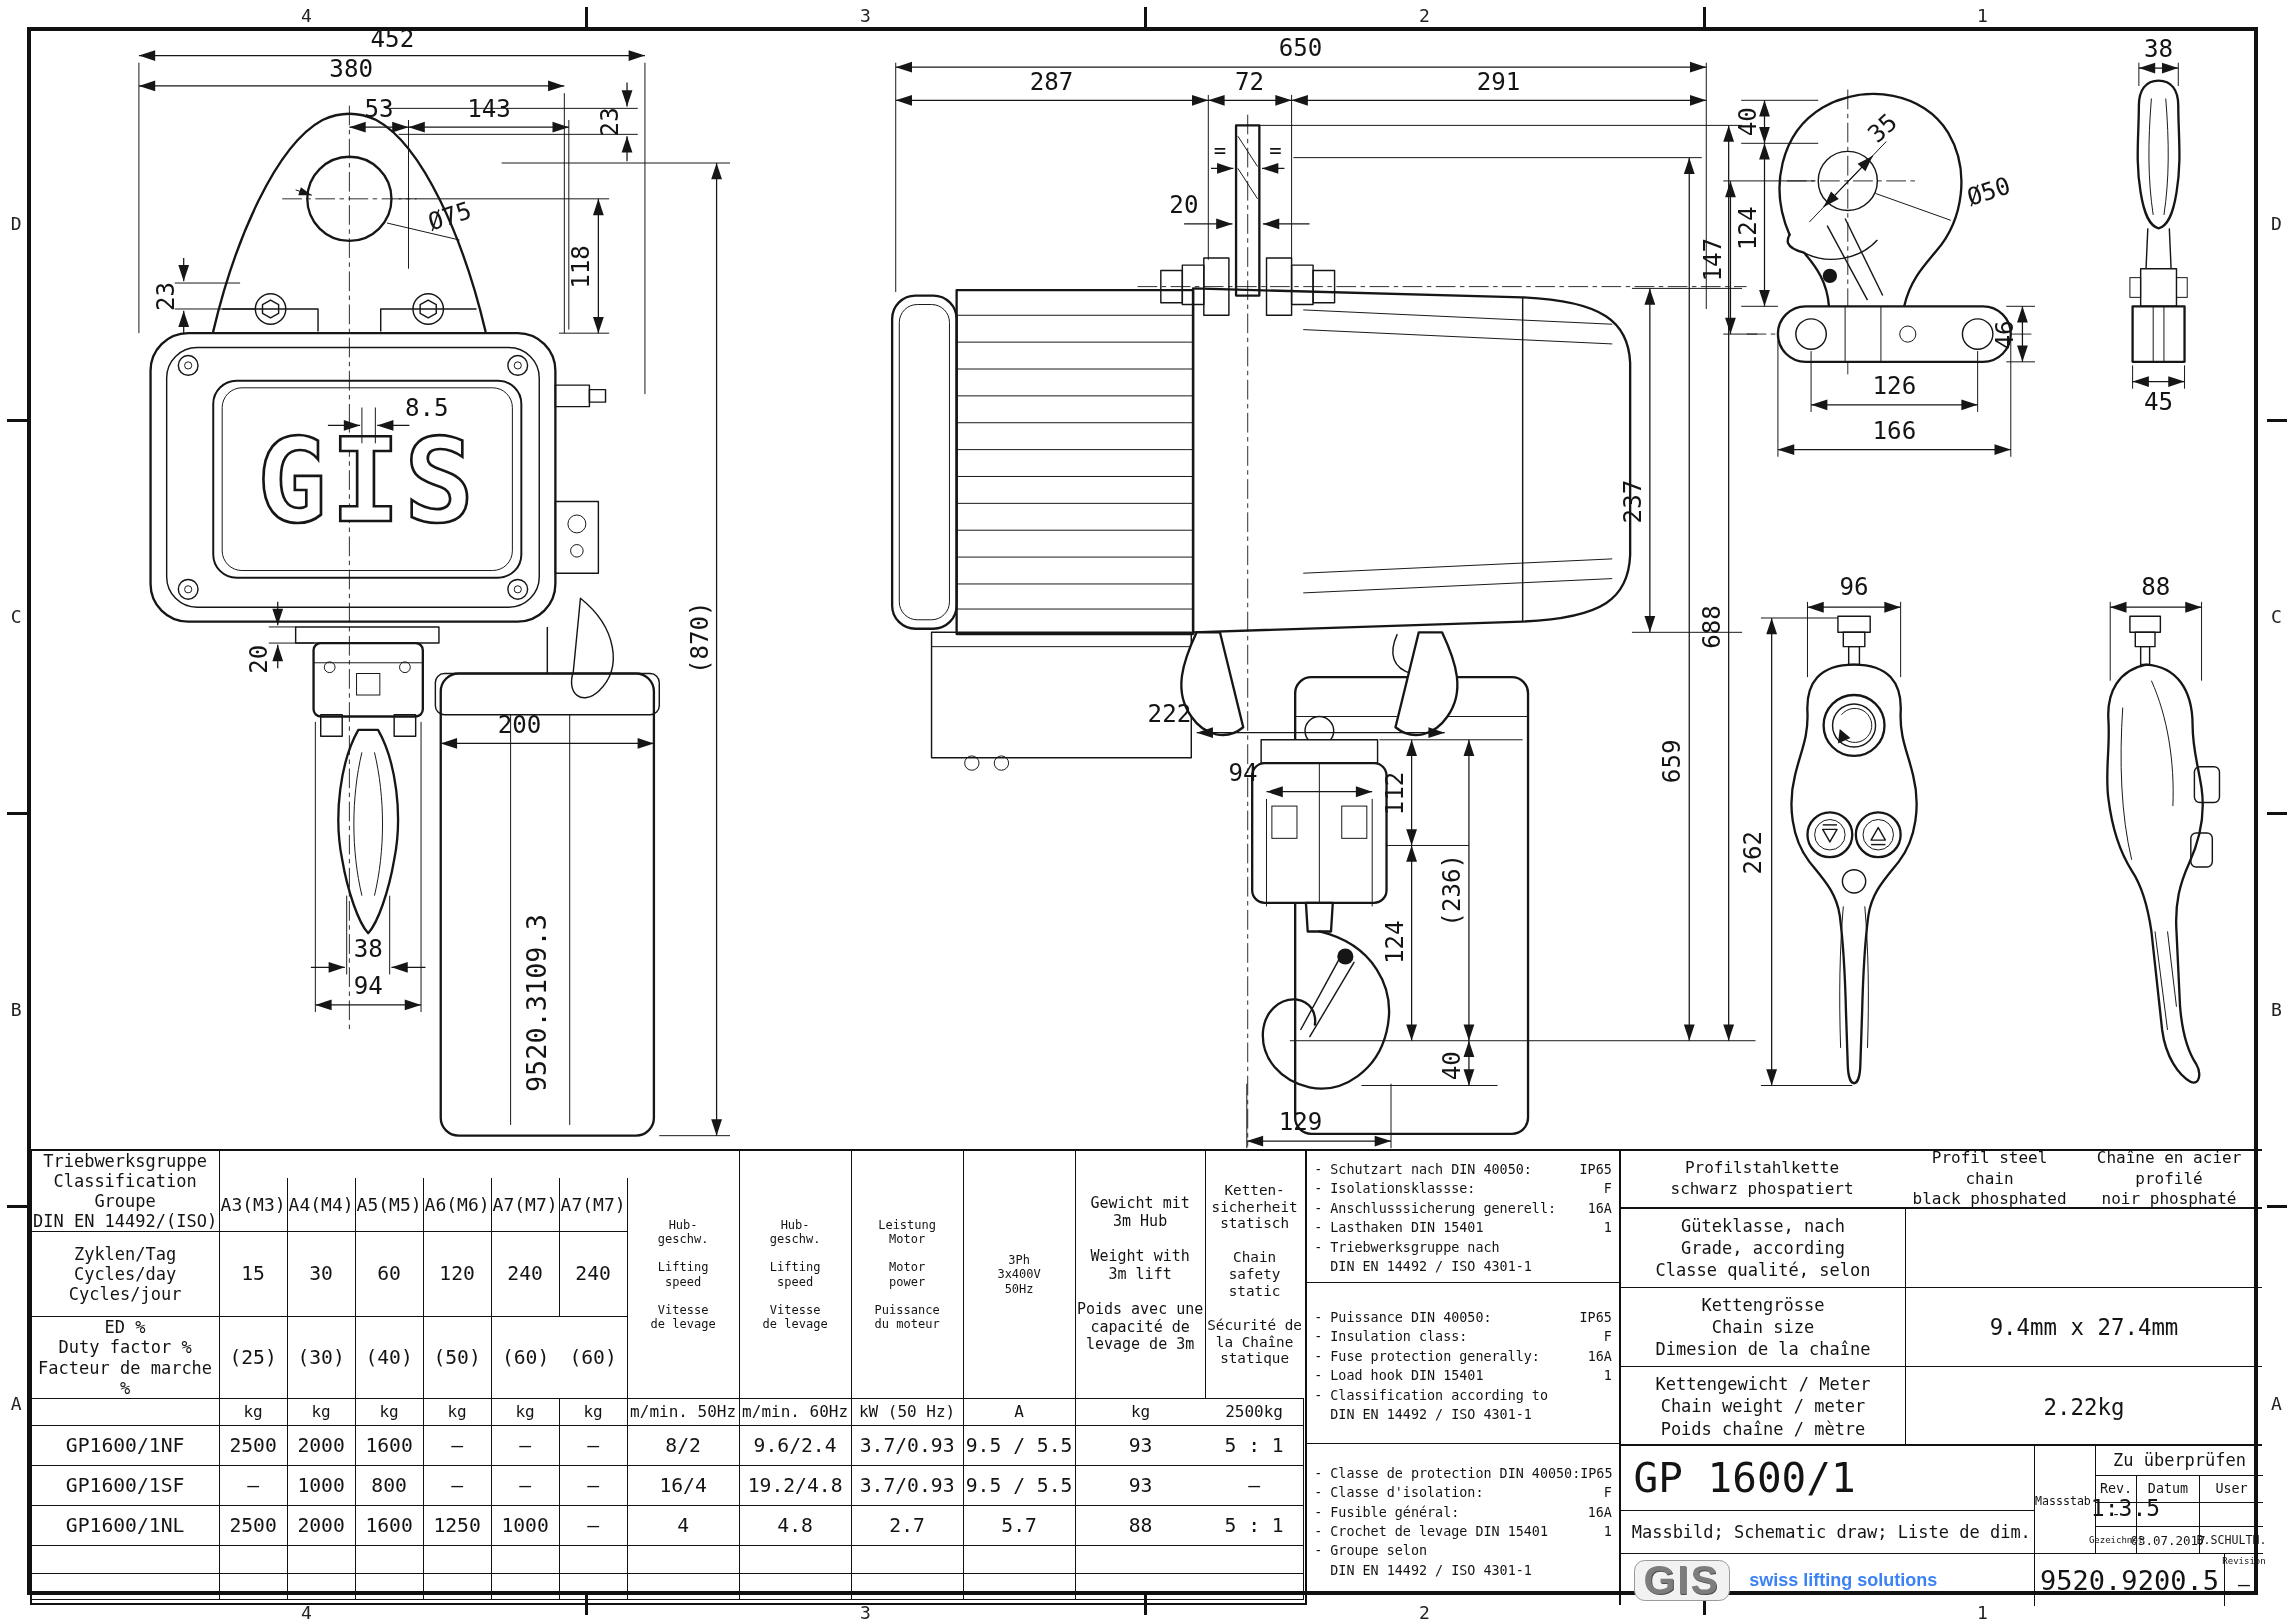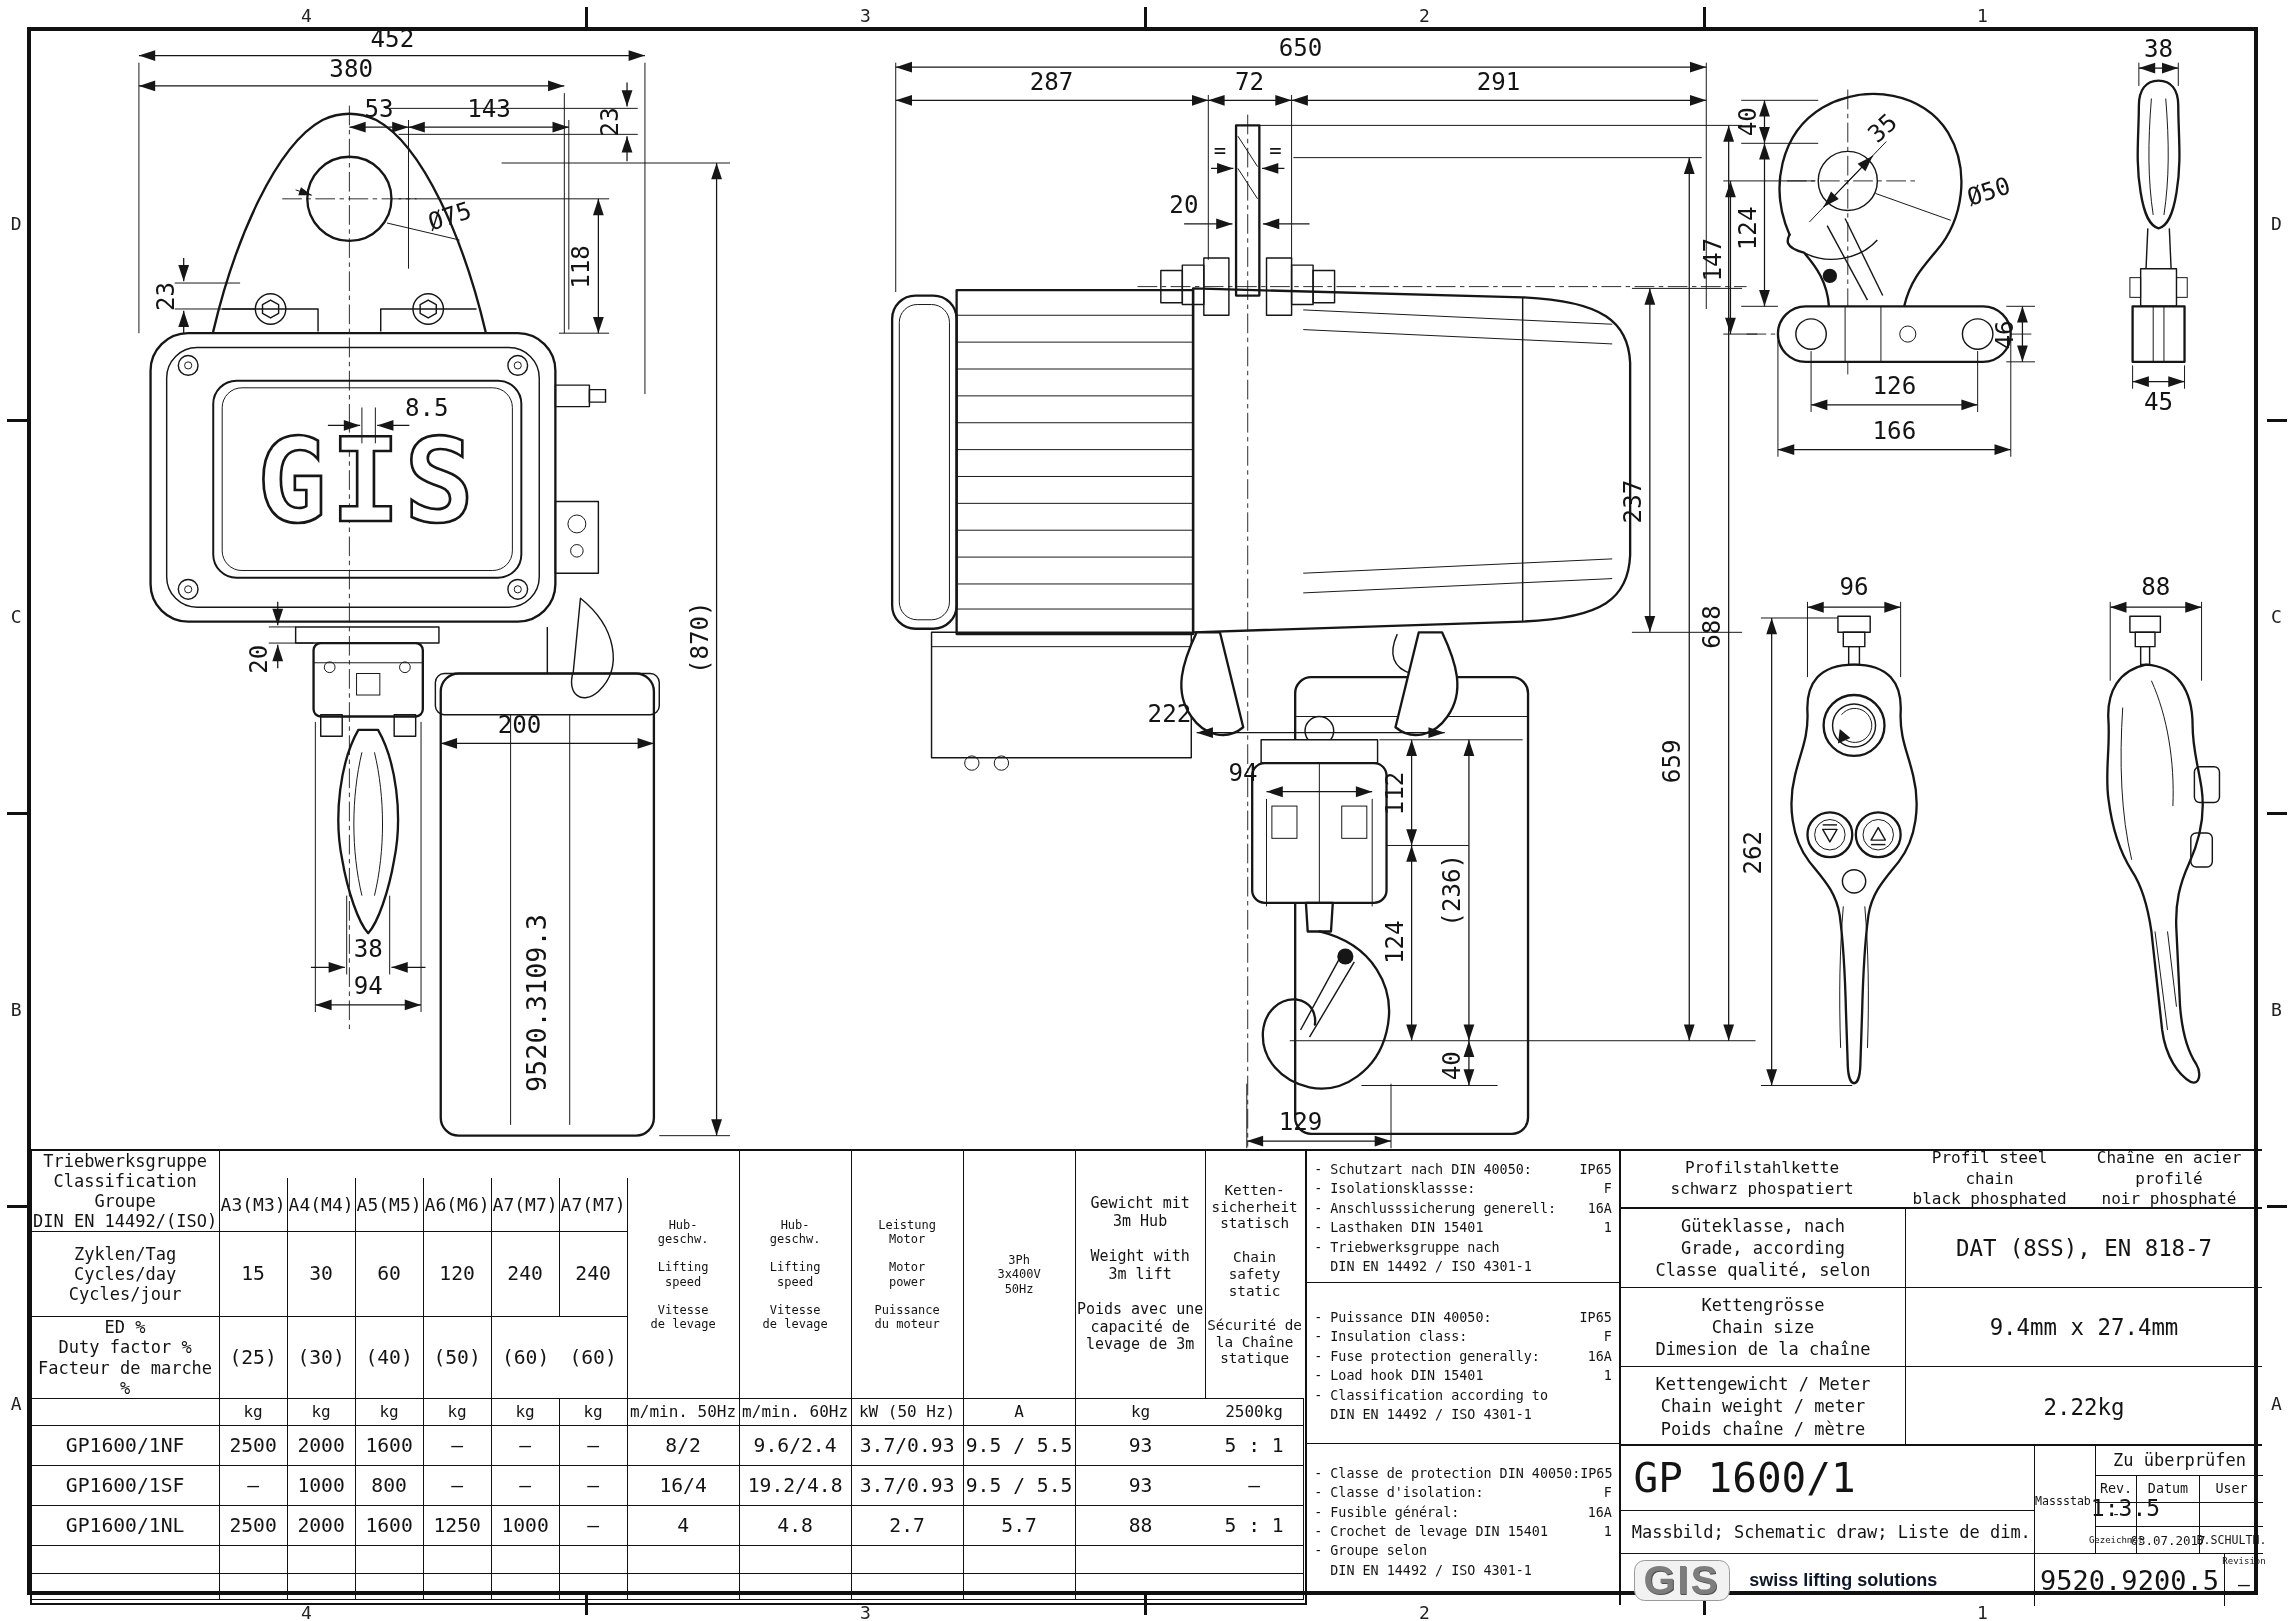--- a/index.html
+++ b/index.html
@@ -47,21 +47,21 @@
   .crow{height:79px;display:flex;border-bottom:1.8px solid #111;box-sizing:border-box;}
   .crow:last-child{border-bottom:none;}
   .clab{width:285px;border-right:1.8px solid #111;display:flex;align-items:center;justify-content:center;
         text-align:center;white-space:pre-line;font-size:17px;line-height:1.3;box-sizing:border-box;}
   .cval{flex:1;display:flex;align-items:center;justify-content:center;font-size:22.4px;}
   .tblk{left:1621px;top:1444px;width:641px;height:160px;border-top:2.7px solid #111;}
   .tc{position:absolute;box-sizing:border-box;display:flex;align-items:center;}
   .gis-logo{font:bold 41px "Liberation Sans",sans-serif;letter-spacing:1.8px;color:#7d7d7d;
             text-shadow:0.9px 0.9px 0 #4e4e4e;background:#f2f2f2;border:1.8px solid #9a9a9a;border-radius:10.7px;
             padding:0 9px;line-height:39px;}
-  .tagline{font:bold 18px "Liberation Sans",sans-serif;color:#0f172a;}
+  .tagline{font:bold 18px "Liberation Sans",sans-serif;color:#3b82f6;}
 </style>
 </head>
 <body>
 <div id="page">
 
 <div class="frame"></div>
 <div class="zlab" style="left:301px;top:5.4px;">4</div>
 <div class="zlab" style="left:860px;top:5.4px;">3</div>
 <div class="zlab" style="left:1419px;top:5.4px;">2</div>
 <div class="zlab" style="left:1977px;top:5.4px;">1</div>
@@ -685,21 +685,20 @@
 schwarz phospatiert</div>
     <div style="width:27%;">Profil steel chain
 black phosphated</div>
     <div style="width:29%;">Chaîne en acier profilé
 noir phosphaté</div>
   </div>
   <div class="crow">
     <div class="clab">Güteklasse, nach
 Grade, according
 Classe qualité, selon</div>
-    <div class="cval">DAT (8SS), EN 818-7</div>
   </div>
   <div class="crow">
     <div class="clab">Kettengrösse
 Chain size
 Dimesion de la chaîne</div>
     <div class="cval">9.4mm x 27.4mm</div>
   </div>
   <div class="crow">
     <div class="clab">Kettengewicht / Meter
 Chain weight / meter

